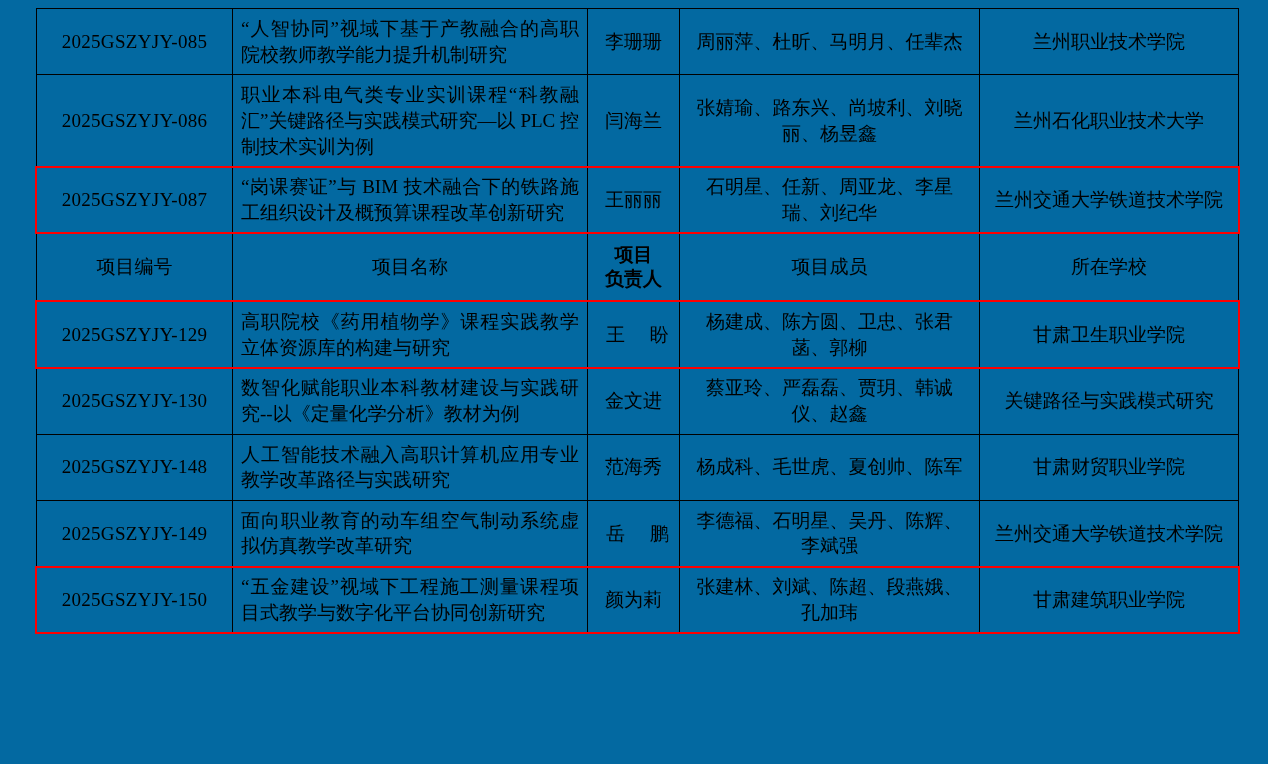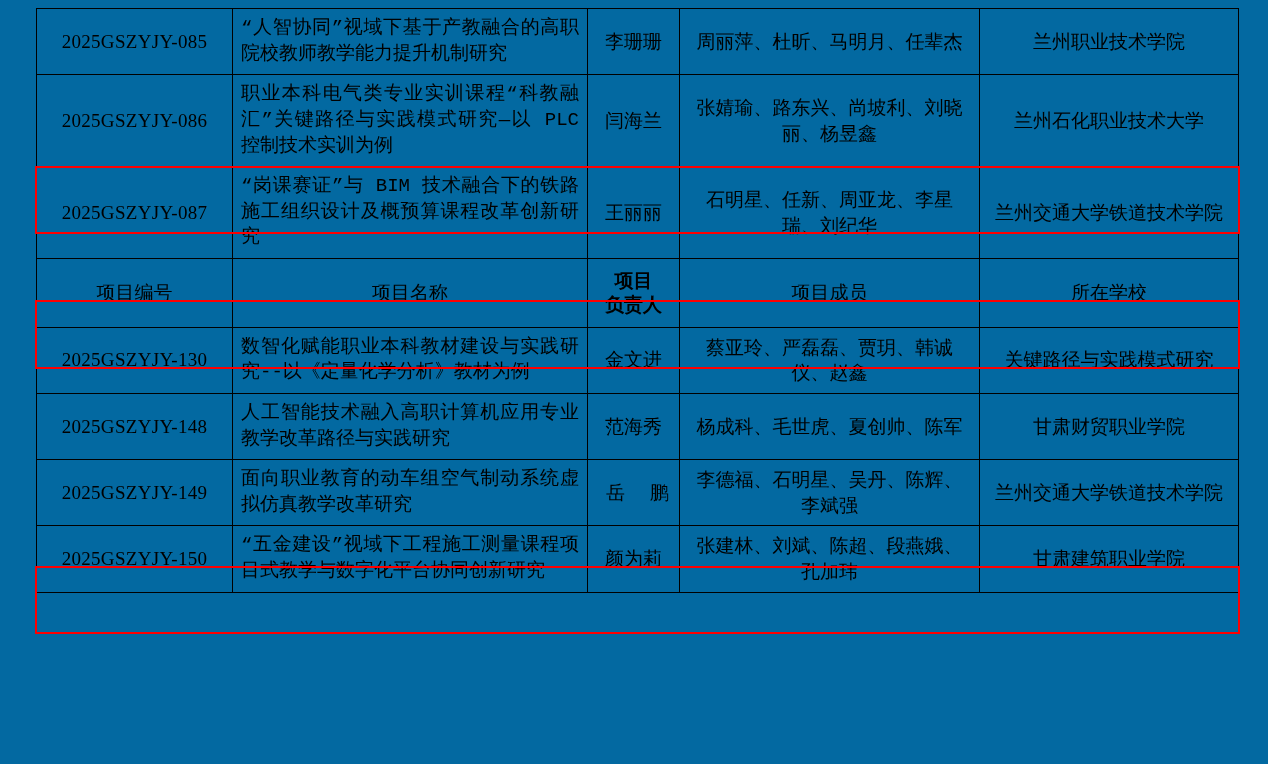--- a/index.html
+++ b/index.html
@@ -46,21 +46,20 @@
     text-align: center;
     font-family: "Liberation Serif", "DejaVu Serif", serif;
     letter-spacing: 0.3px;
     white-space: nowrap;
     font-size: 18.5px;
   }
   .cell-name {
     text-align: left;
     text-justify: inter-ideograph;
     text-align: justify;
-    font-family: Liberation Mono, monospace;
   }
   .cell-leader {
     text-align: center;
     white-space: nowrap;
   }
   .cell-leader.spaced {
     letter-spacing: 10px;
     text-indent: 10px;
   }
   .cell-members {
@@ -128,20 +127,27 @@
         <td>项目编号</td>
         <td>项目名称</td>
         <td class="cell-leader-head">
           <div>项目</div>
           <div>负责人</div>
         </td>
         <td>项目成员</td>
         <td>所在学校</td>
       </tr>
       <tr>
+        <td class="cell-code">2025GSZYJY-129</td>
+        <td class="cell-name">高职院校《药用植物学》课程实践教学立体资源库的构建与研究</td>
+        <td class="cell-leader spaced">王 盼</td>
+        <td class="cell-members">杨建成、陈方圆、卫忠、张君菡、郭柳</td>
+        <td class="cell-school">甘肃卫生职业学院</td>
+      </tr>
+      <tr>
         <td class="cell-code">2025GSZYJY-130</td>
         <td class="cell-name">数智化赋能职业本科教材建设与实践研究--以《定量化学分析》教材为例</td>
         <td class="cell-leader">金文进</td>
         <td class="cell-members">蔡亚玲、严磊磊、贾玥、韩诚仪、赵鑫</td>
         <td class="cell-school">关键路径与实践模式研究</td>
       </tr>
       <tr>
         <td class="cell-code">2025GSZYJY-148</td>
         <td class="cell-name">人工智能技术融入高职计算机应用专业教学改革路径与实践研究</td>
         <td class="cell-leader">范海秀</td>

